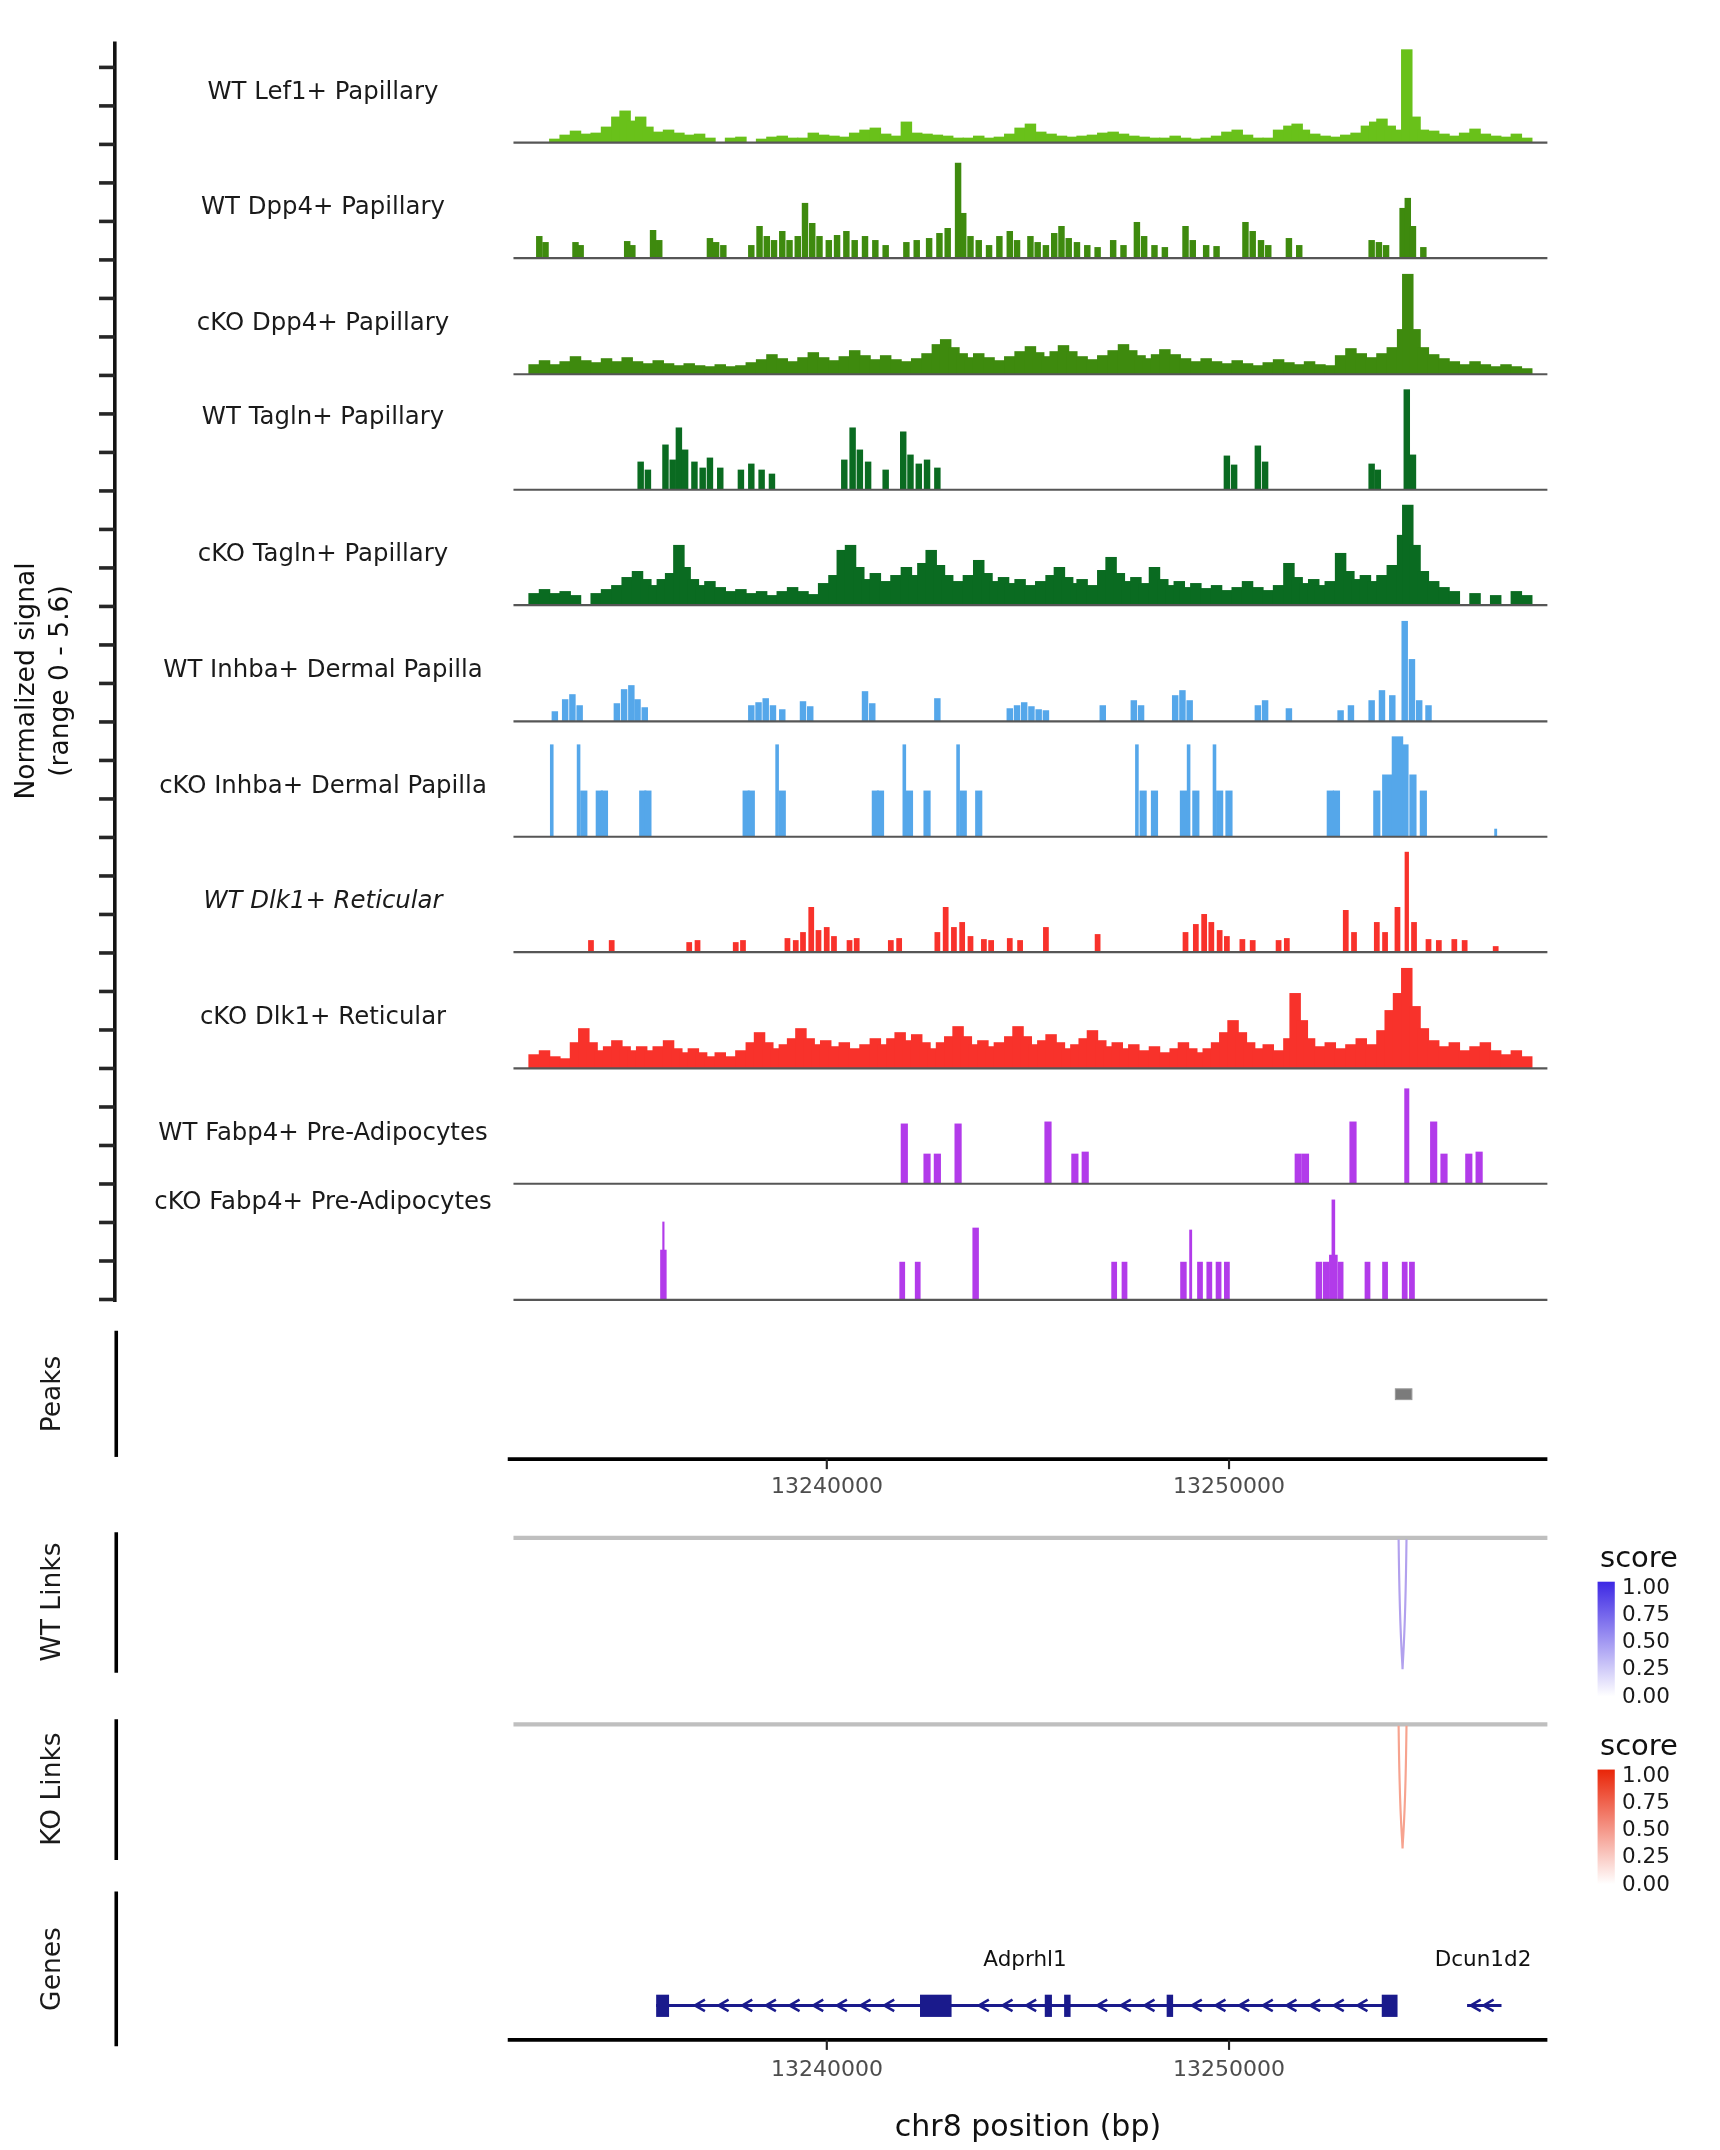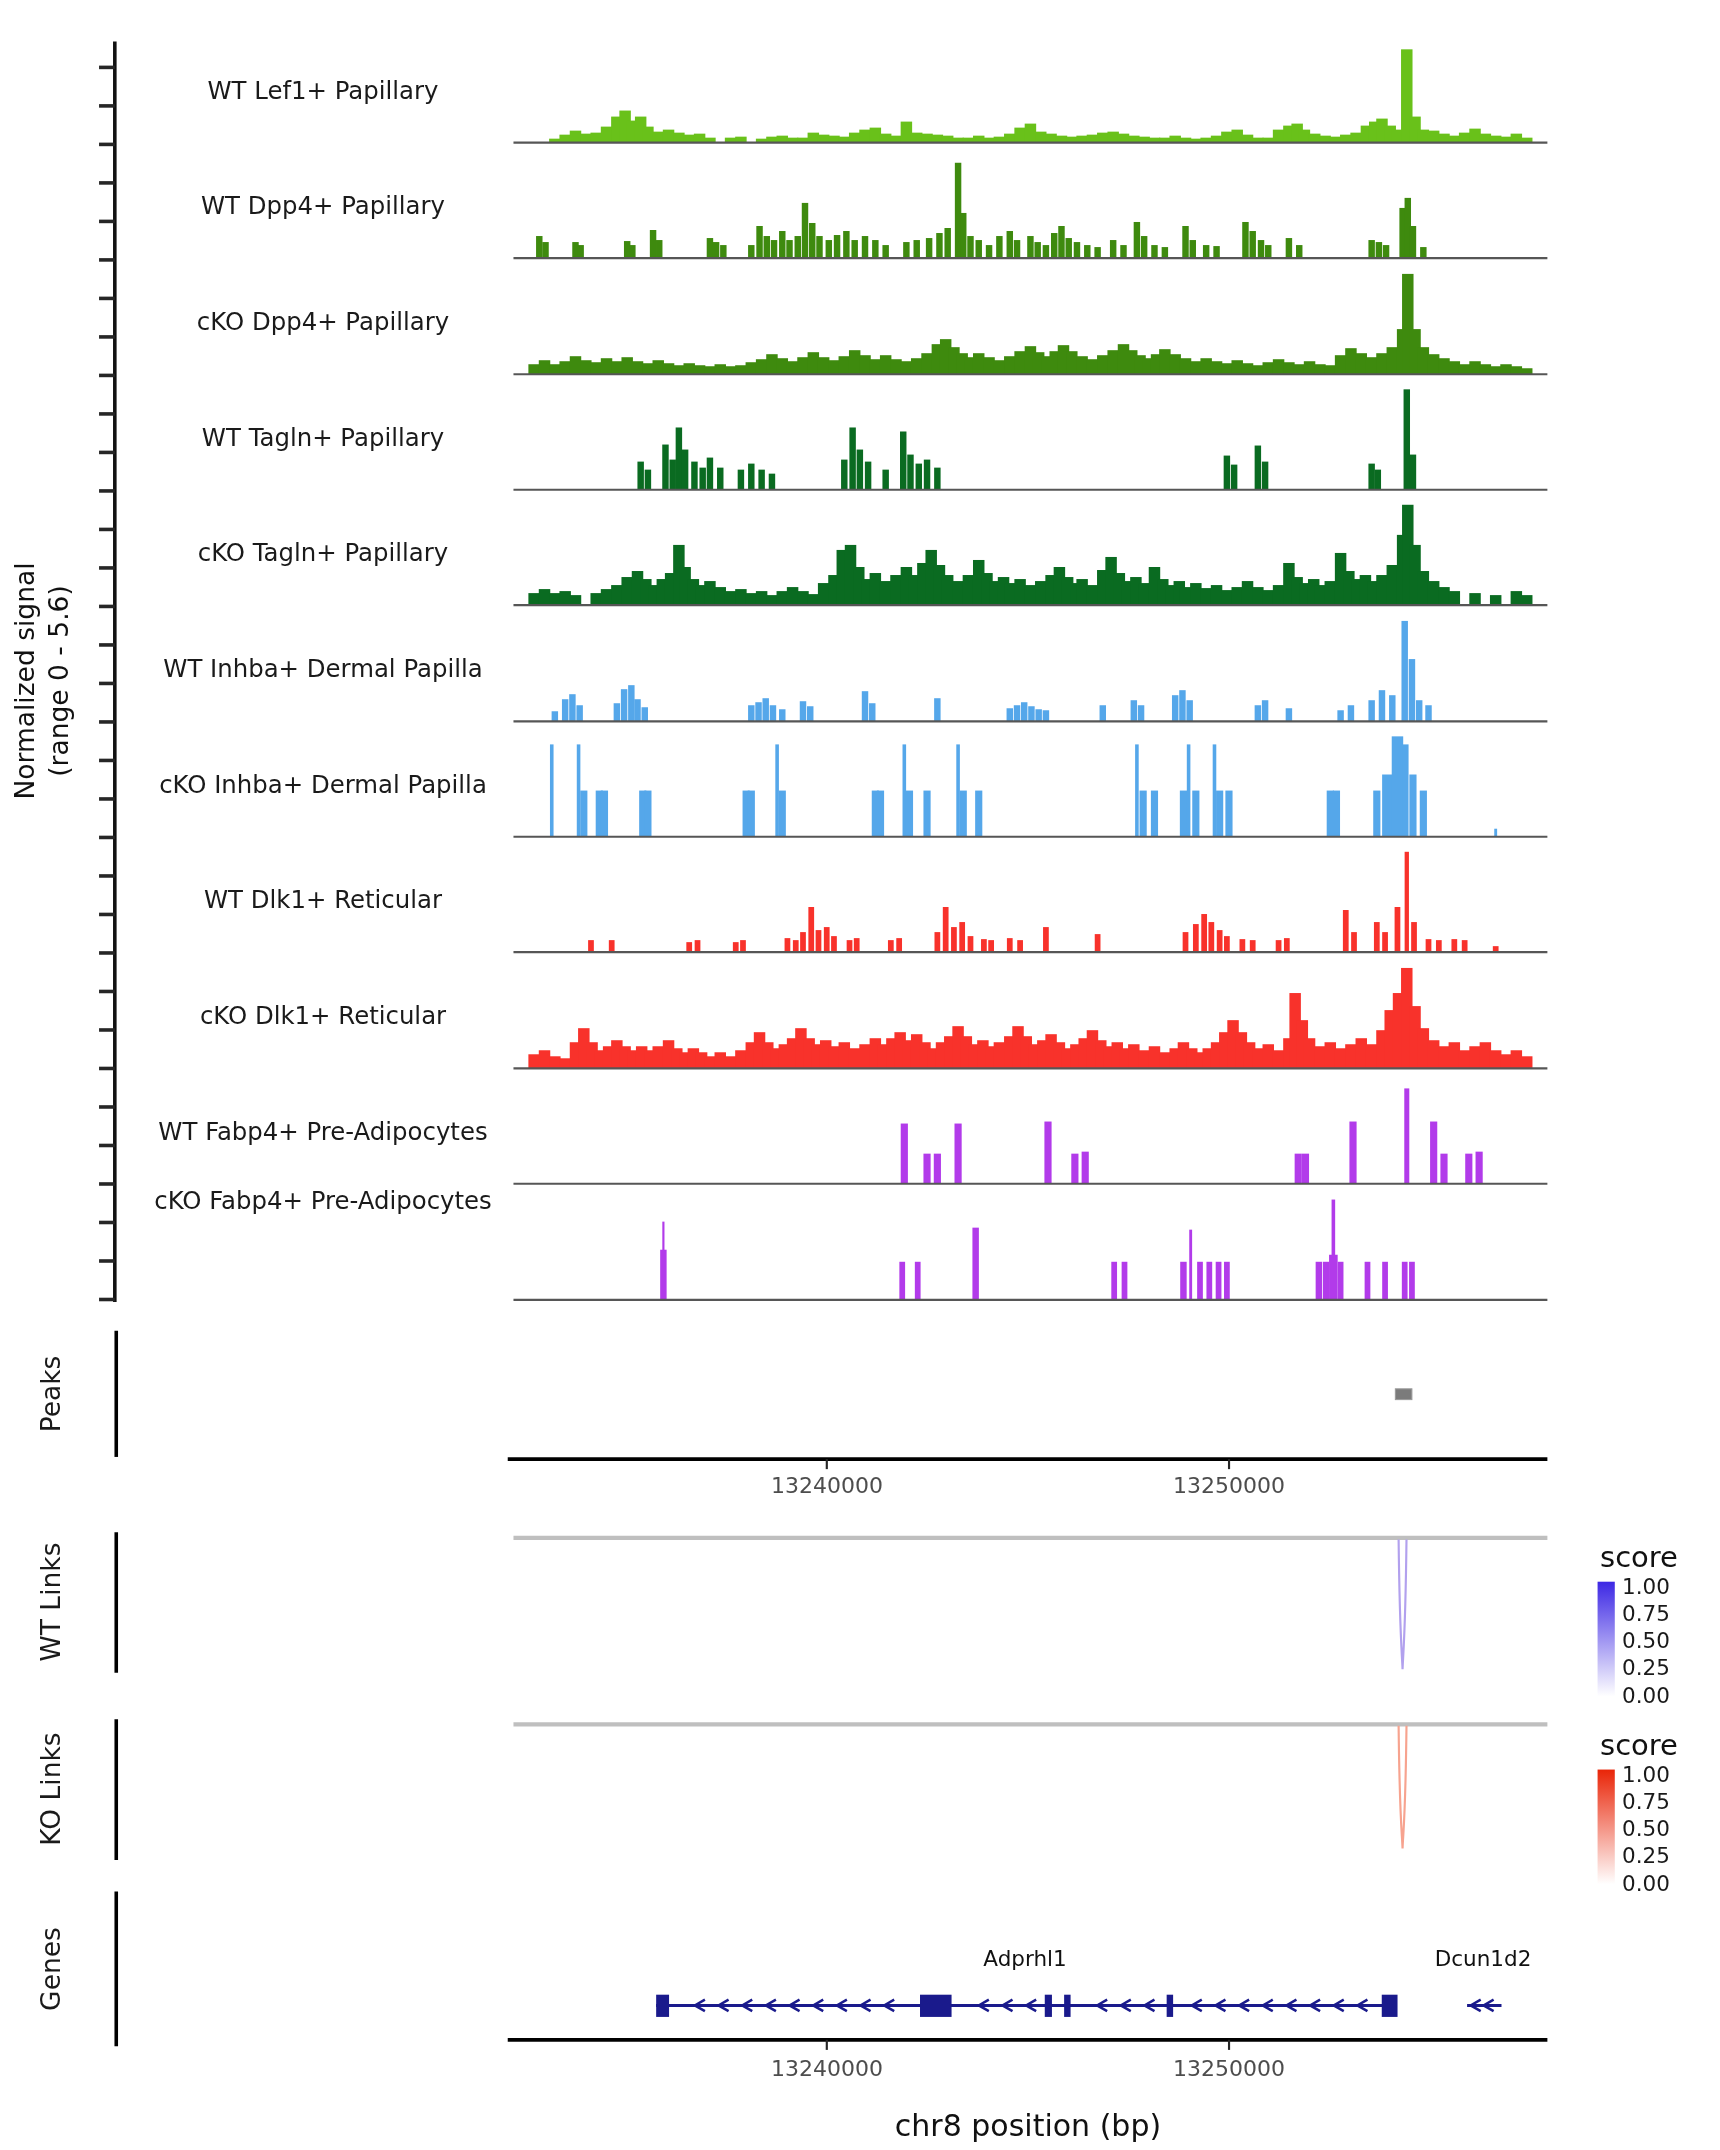--- a/index.html
+++ b/index.html
@@ -858,25 +858,25 @@
   <div class="lbl score-title" style="left:1639px;top:1557px;">score</div>
   <div class="lbl score-title" style="left:1639px;top:1745px;">score</div>
 
   <div class="lbl gene-label" style="left:1025px;top:1958px;">Adprhl1</div>
   <div class="lbl gene-label" style="left:1483px;top:1958px;">Dcun1d2</div>
 
   <div id="gen-labels">
       <div class="lbl track-label" style="left: 323px; top: 90px;">WT Lef1+ Papillary</div>
       <div class="lbl track-label" style="left: 323px; top: 205px;">WT Dpp4+ Papillary</div>
       <div class="lbl track-label" style="left: 323px; top: 321px;">cKO Dpp4+ Papillary</div>
-      <div class="lbl track-label" style="left: 323px; top: 437px;">WT Tagln+ Papillary</div>
+      <div class="lbl track-label" style="left: 323px; top: 415px;">WT Tagln+ Papillary</div>
       <div class="lbl track-label" style="left: 323px; top: 552px;">cKO Tagln+ Papillary</div>
       <div class="lbl track-label" style="left: 323px; top: 668px;">WT Inhba+ Dermal Papilla</div>
       <div class="lbl track-label" style="left: 323px; top: 784px;">cKO Inhba+ Dermal Papilla</div>
-      <div class="lbl track-label" style="left: 323px; top: 899px;">WT Dlk1+ Reticular</div>
+      <div class="lbl track-label" style="left: 323px; top: 899px; font-style: italic;">WT Dlk1+ Reticular</div>
       <div class="lbl track-label" style="left: 323px; top: 1015px;">cKO Dlk1+ Reticular</div>
       <div class="lbl track-label" style="left: 323px; top: 1131px;">WT Fabp4+ Pre-Adipocytes</div>
       <div class="lbl track-label" style="left: 323px; top: 1200px;">cKO Fabp4+ Pre-Adipocytes</div>
       <div class="lbl legend-num" style="left: 1622px; top: 1586px; transform: translate(0px, -50%);">1.00</div>
       <div class="lbl legend-num" style="left: 1622px; top: 1613px; transform: translate(0px, -50%);">0.75</div>
       <div class="lbl legend-num" style="left: 1622px; top: 1640px; transform: translate(0px, -50%);">0.50</div>
       <div class="lbl legend-num" style="left: 1622px; top: 1667px; transform: translate(0px, -50%);">0.25</div>
       <div class="lbl legend-num" style="left: 1622px; top: 1695px; transform: translate(0px, -50%);">0.00</div>
       <div class="lbl legend-num" style="left: 1622px; top: 1774px; transform: translate(0px, -50%);">1.00</div>
       <div class="lbl legend-num" style="left: 1622px; top: 1801px; transform: translate(0px, -50%);">0.75</div>

